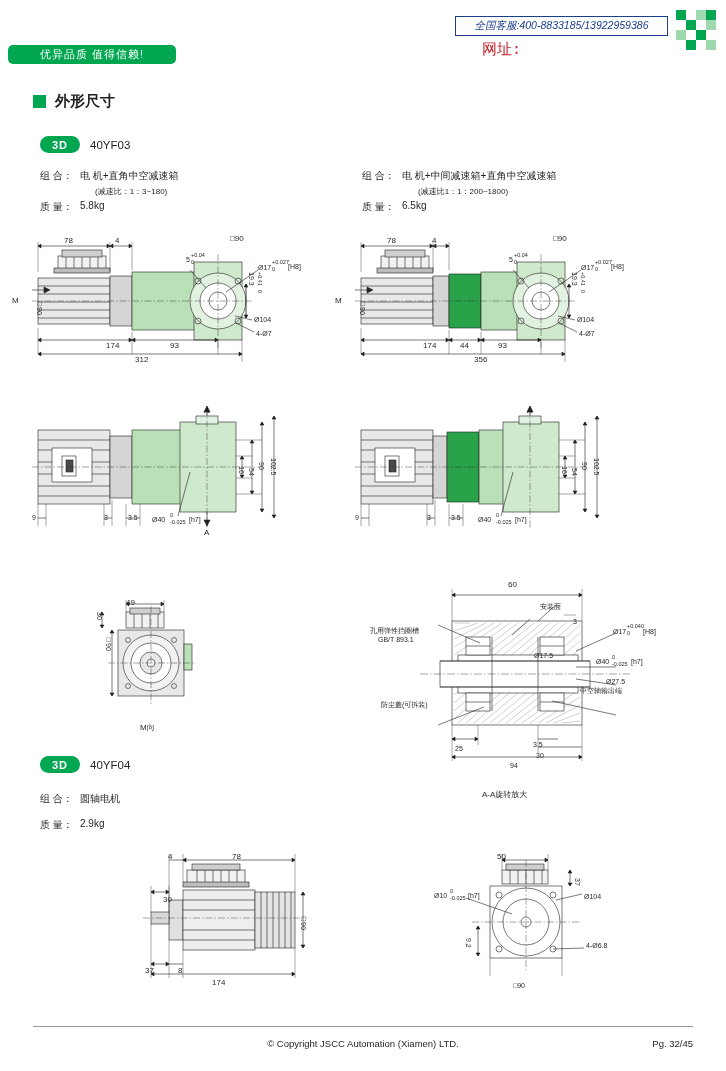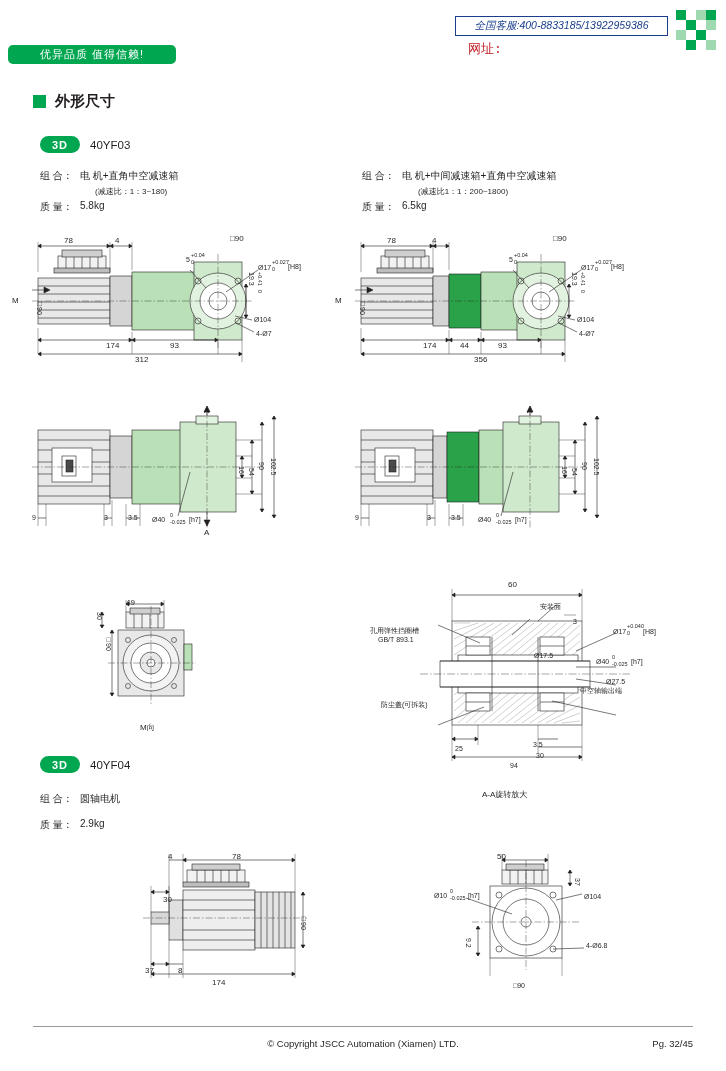--- a/index.html
+++ b/index.html
@@ -19,21 +19,21 @@
               border-radius:5px;display:flex;align-items:center;justify-content:center;}
   .slogan-text{color:#ffffff;font-size:11px;letter-spacing:1px;}
 
   .contact-box{position:absolute;left:455px;top:16px;width:211px;height:18px;
                border:1px solid #1a3e8c;display:flex;align-items:center;justify-content:center;}
   .contact-text{font-size:10.5px;color:#1a3e8c;font-style:italic;}
   .web-box{position:absolute;left:455px;top:38px;width:211px;height:18px;
            border:1px solid #c0232a;border-left:none;display:flex;align-items:center;justify-content:flex-end;
            padding-right:6px;box-sizing:border-box;background:linear-gradient(to right,#ffffff 0,#ffffff 40%,#ffffff 100%);}
   .web-text{font-size:10.5px;color:#c0232a;}
-  .web-label{position:absolute;left:468px;top:40px;font-size:13px;color:#c0232a;font-family:Liberation Mono, monospace;}
+  .web-label{position:absolute;left:482px;top:40px;font-size:15px;color:#c0232a;font-family:Liberation Mono, monospace;}
 
   .checker{position:absolute;left:676px;top:10px;width:40px;height:40px;}
   .checker i{position:absolute;width:10px;height:10px;display:block;}
 
   
   .sect{position:absolute;left:33px;top:92px;display:flex;align-items:center;gap:9px;}
   .sect-sq{width:13px;height:13px;background:#00a650;display:block;}
   .sect-t{font-size:15px;font-weight:bold;color:#231f20;}
 
   

